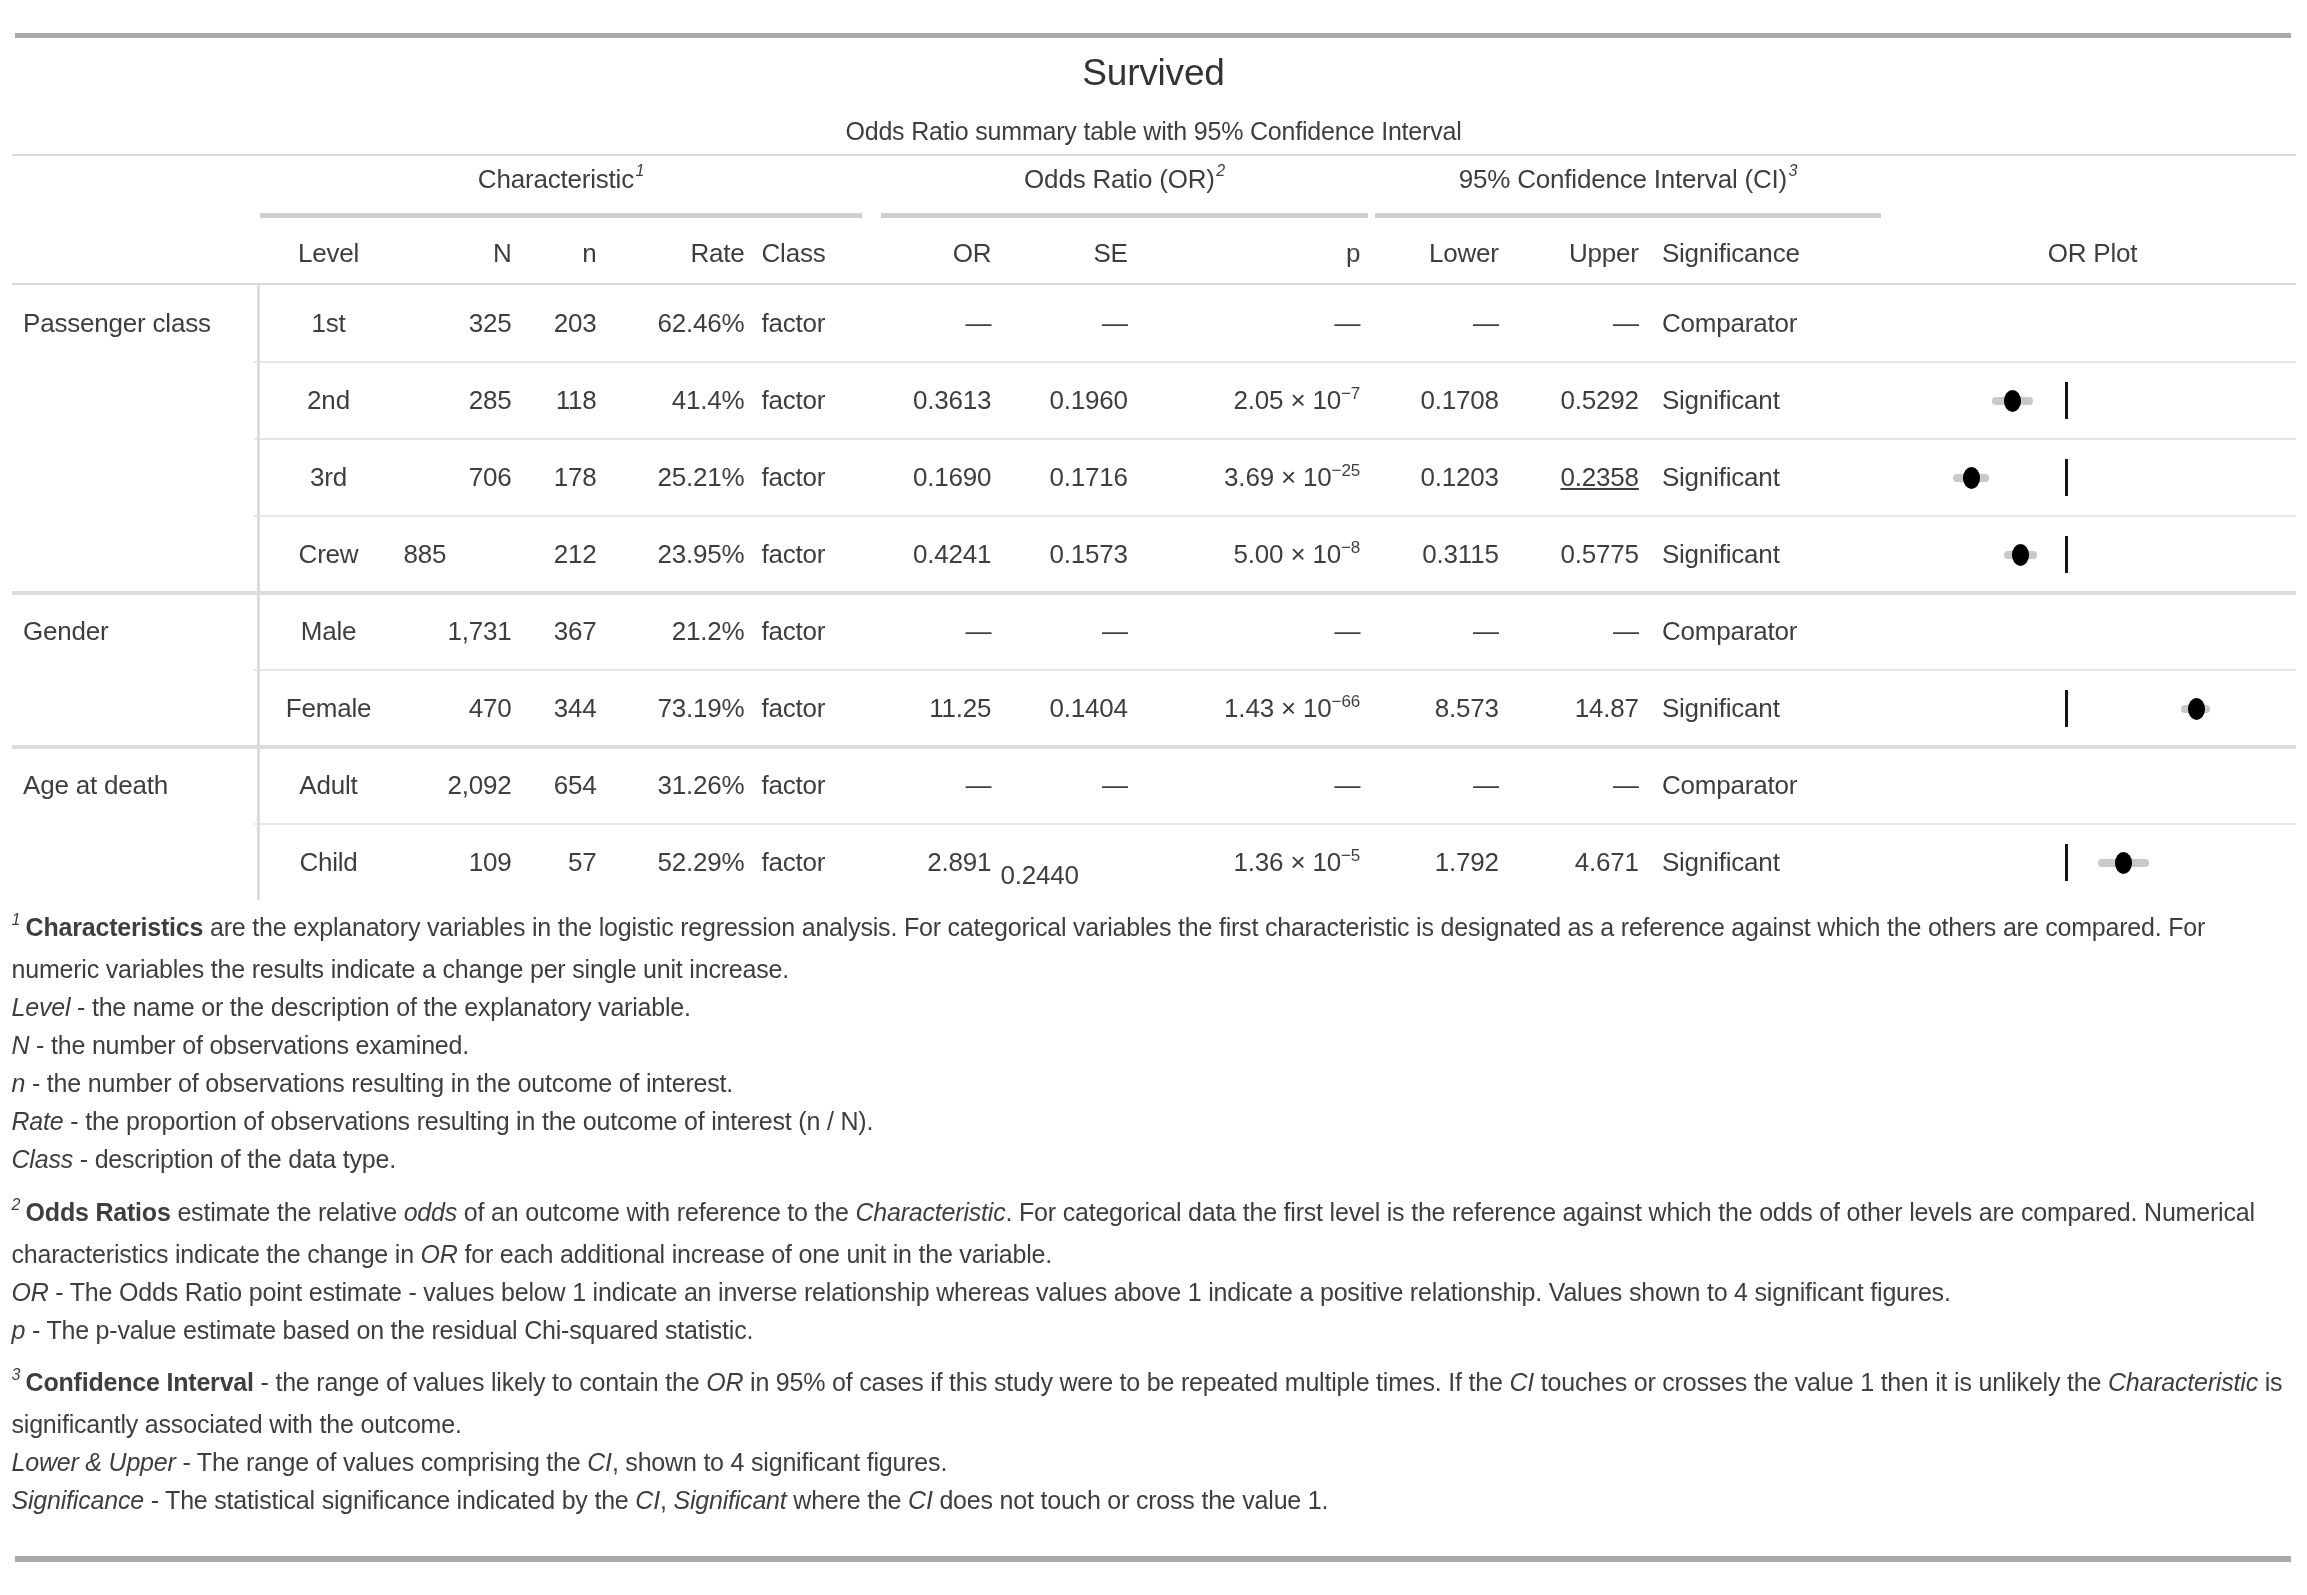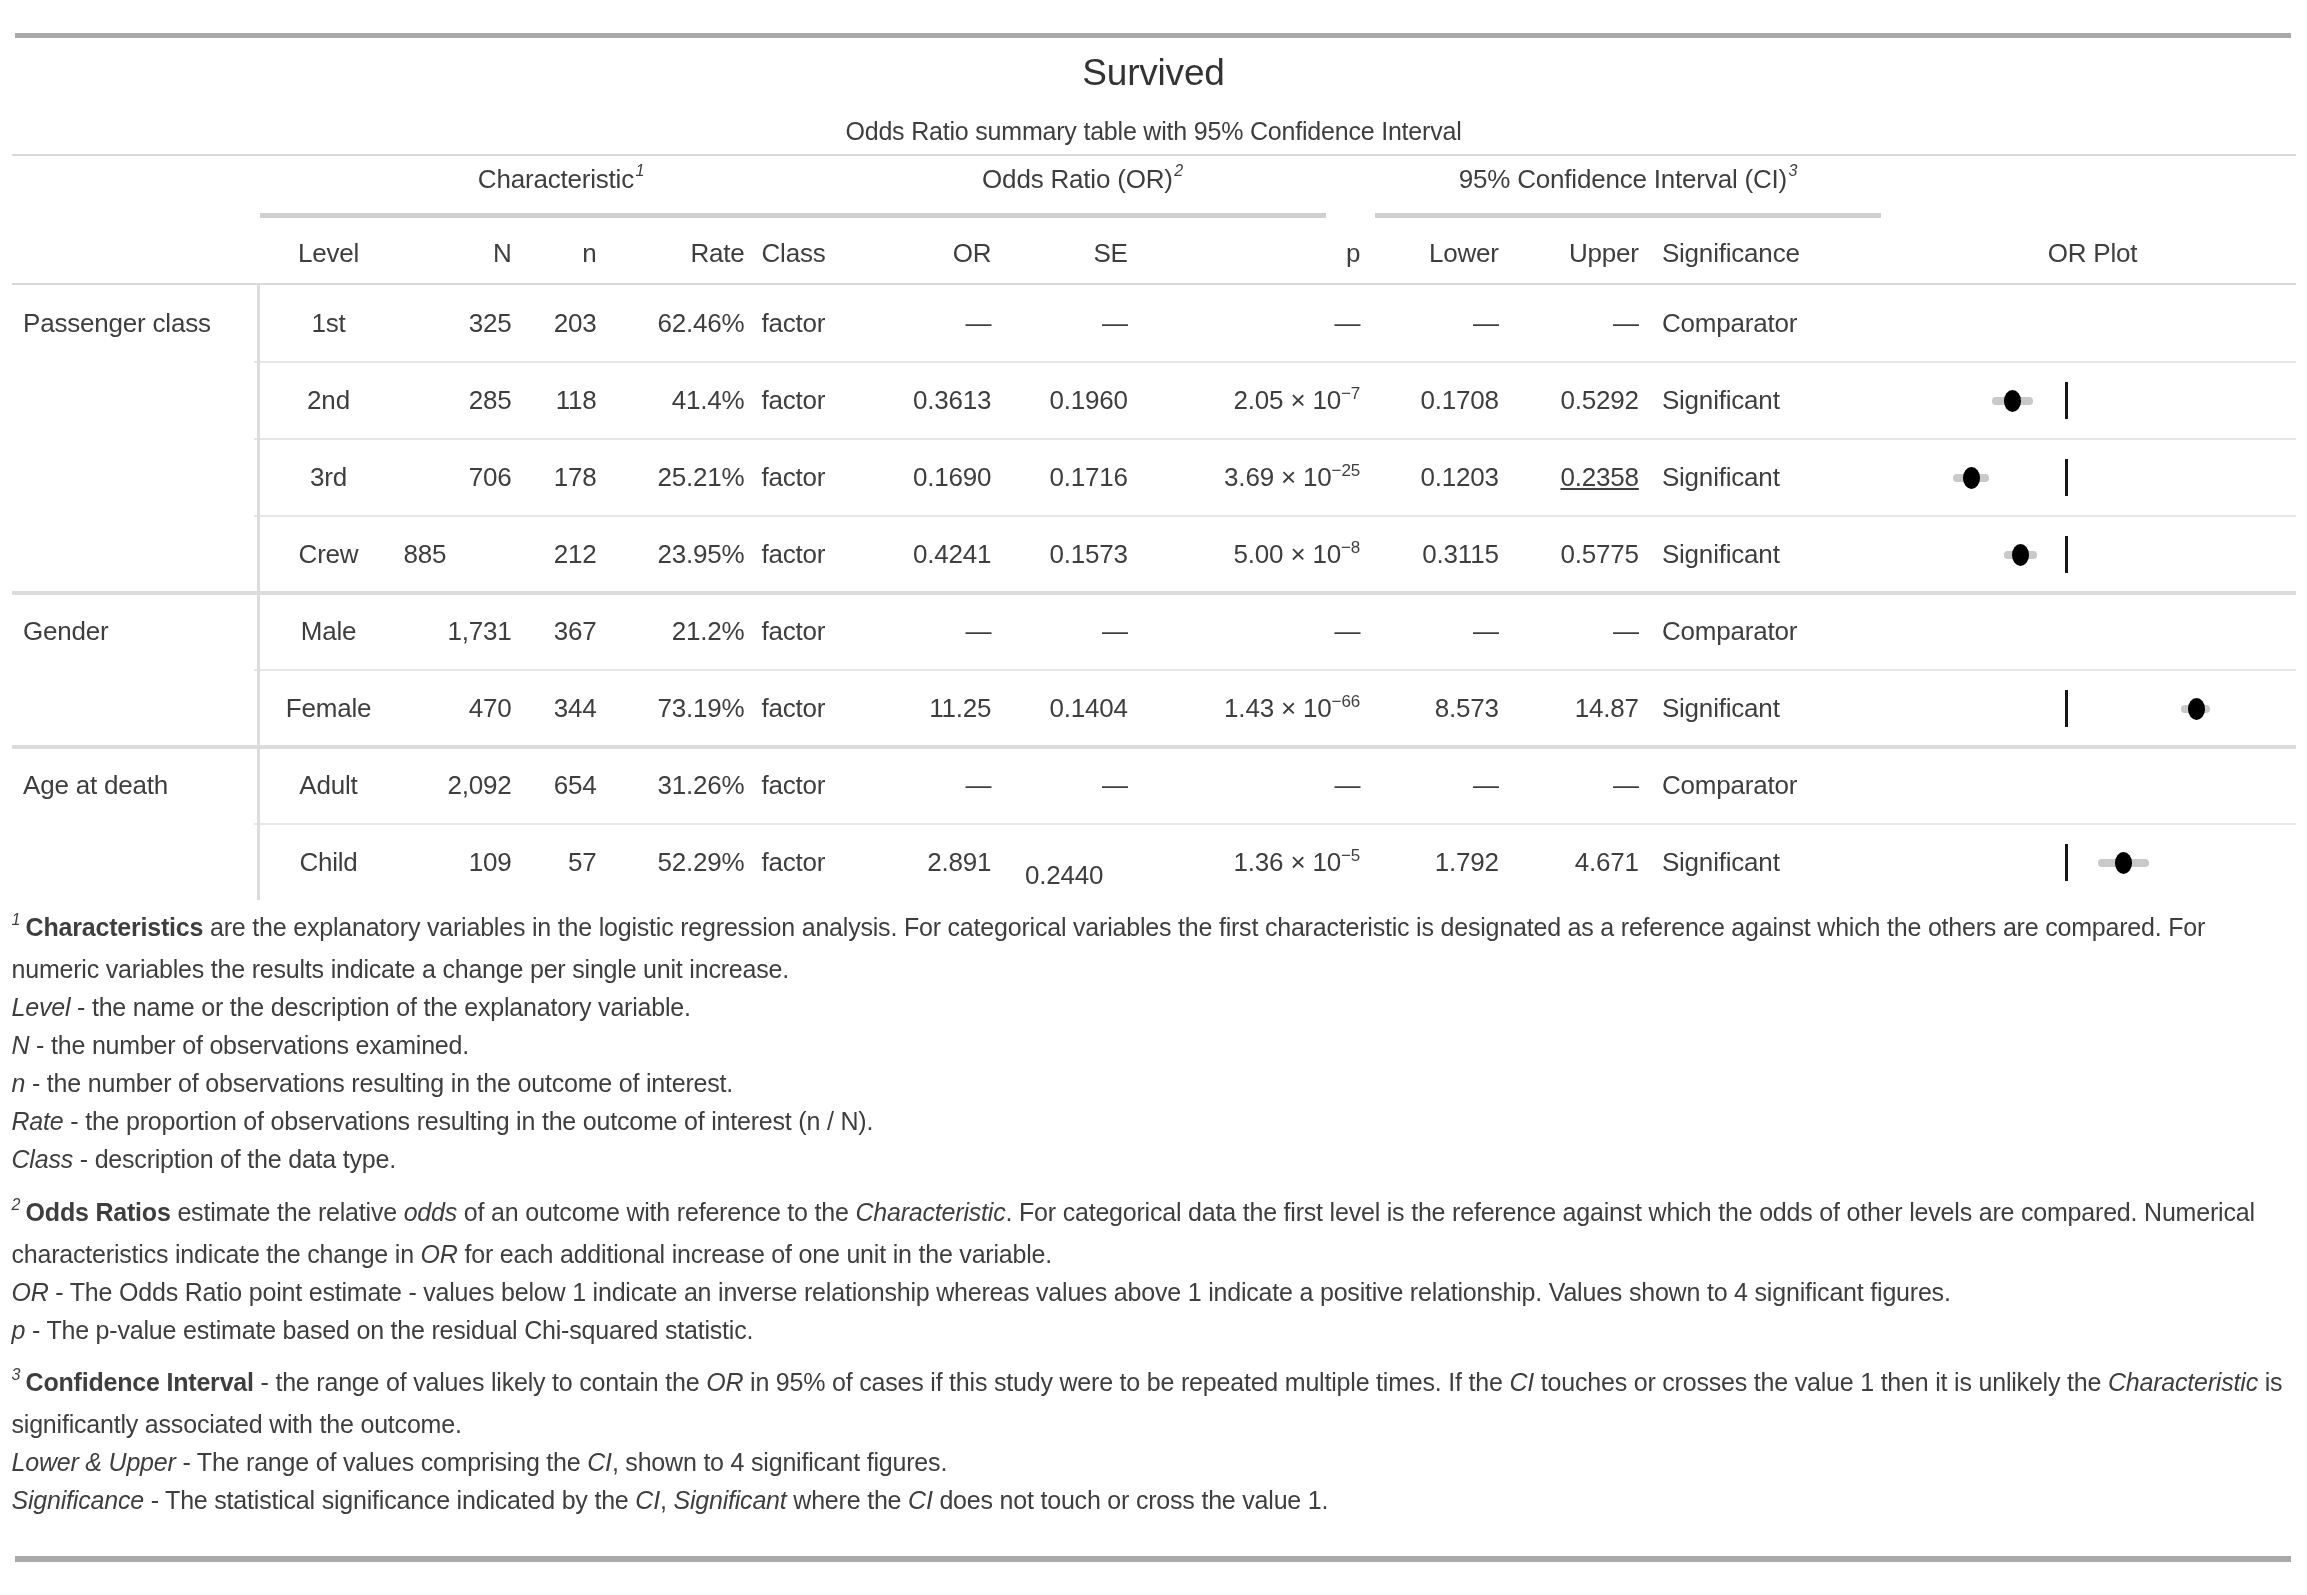--- a/index.html
+++ b/index.html
@@ -42,21 +42,21 @@
 <div id="app">
   <div class="bar" style="left:15.4px;top:33px;width:2276px;height:5.4px;"></div>
 
   <div id="title">Survived</div>
   <div id="subtitle">Odds Ratio summary table with 95% Confidence Interval</div>
 
   <div class="divider" style="left:11.5px;top:154px;width:2284px;height:2.3px;"></div>
 
   <div id="ghead">
       <div class="ghcell" style="left: 242px; width: 615px;"><span>Characteristic</span><span class="hsup">1</span><div class="ghbar"></div></div>
-      <div class="ghcell" style="left: 821px; width: 500px;"><span>Odds Ratio (OR)</span><span class="hsup">2</span><div class="ghbar"></div></div>
+      <div class="ghcell" style="left: 863px; width: 500px;"><span>Odds Ratio (OR)</span><span class="hsup">2</span><div class="ghbar"></div></div>
       <div class="ghcell" style="left: 1357px; width: 519px;"><span>95% Confidence Interval (CI)</span><span class="hsup">3</span><div class="ghbar"></div></div>
     </div>
 
   <div id="subhead">
       <div class="cell" style="width: 242px; text-align: left; padding-left: 11.5px;"></div>
       <div class="cell" style="width: 150px; text-align: center;">Level</div>
       <div class="cell" style="width: 108px; text-align: right;">N</div>
       <div class="cell" style="width: 85px; text-align: right;">n</div>
       <div class="cell" style="width: 148px; text-align: right;">Rate</div>
       <div class="cell" style="width: 125px; text-align: left; padding-left: 17px;">Class</div>
@@ -201,21 +201,21 @@
       </div>
       <div class="row">
         <div class="lsep"></div>
         <div class="cell" style="width: 242px; text-align: left; padding-left: 11.5px;"></div>
         <div class="cell" style="width: 150px; text-align: center;">Child</div>
         <div class="cell" style="width: 108px; text-align: right;">109</div>
         <div class="cell" style="width: 85px; text-align: right;">57</div>
         <div class="cell" style="width: 148px; text-align: right;">52.29%</div>
         <div class="cell" style="width: 125px; text-align: left; padding-left: 17px;">factor</div>
         <div class="cell" style="width: 131px; text-align: right; padding-right: 9.2px;">2.891</div>
-        <div class="cell" style="width: 138px; text-align: center; padding-right: 10.8px; margin-top: 25px;">0.2440</div>
+        <div class="cell" style="width: 138px; text-align: left; padding-right: 10.8px; margin-top: 25px;">0.2440</div>
         <div class="cell" style="width: 231px; text-align: right; padding-right: 9.2px;"><span>1.36 × 10</span><span class="psup">−5</span></div>
         <div class="cell" style="width: 140px; text-align: right; padding-right: 10.8px;">1.792</div>
         <div class="cell" style="width: 137px; text-align: right; padding-right: 7.7px;">4.671</div>
         <div class="cell" style="width: 242px; text-align: left; padding-left: 15.4px;">Significant</div>
         <div class="cell plotcell" style="width: 408px; text-align: center;">
           <div class="refline" style="left: 176px;"></div>
           <div class="whisker" style="left: 209px; width: 51px;"></div>
           <div class="dot" style="left: 226px;"></div>
         </div>
       </div>

